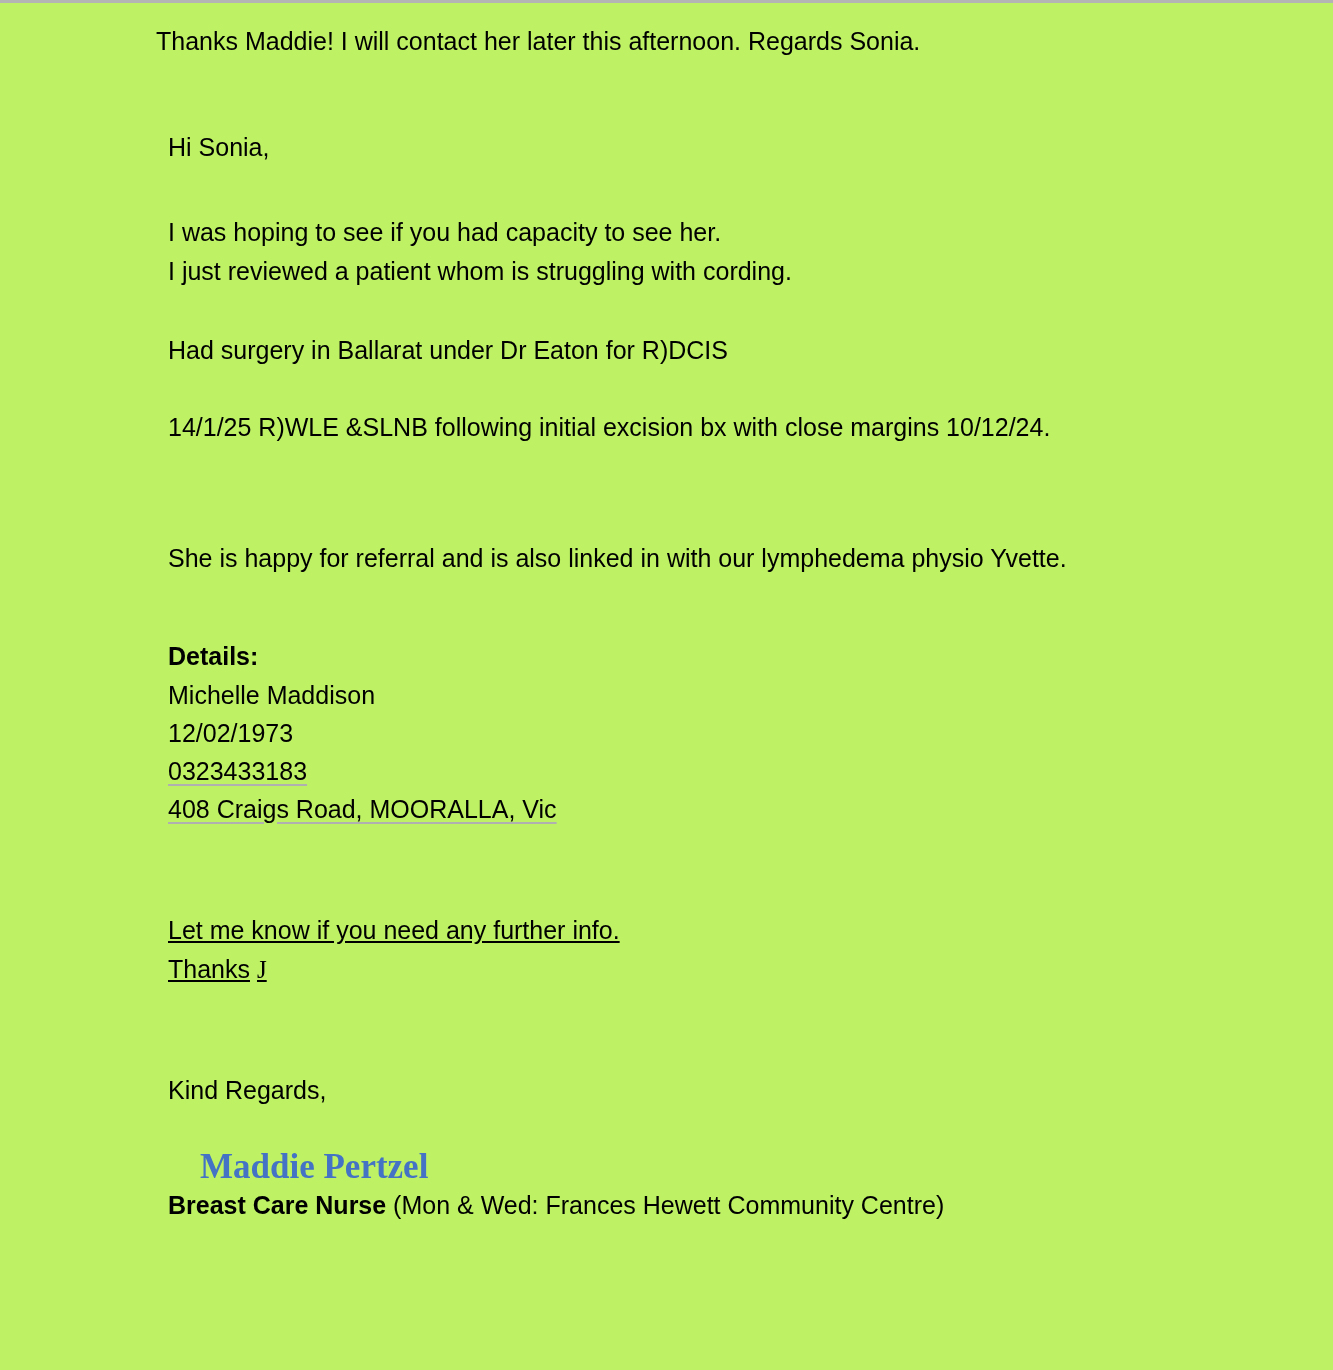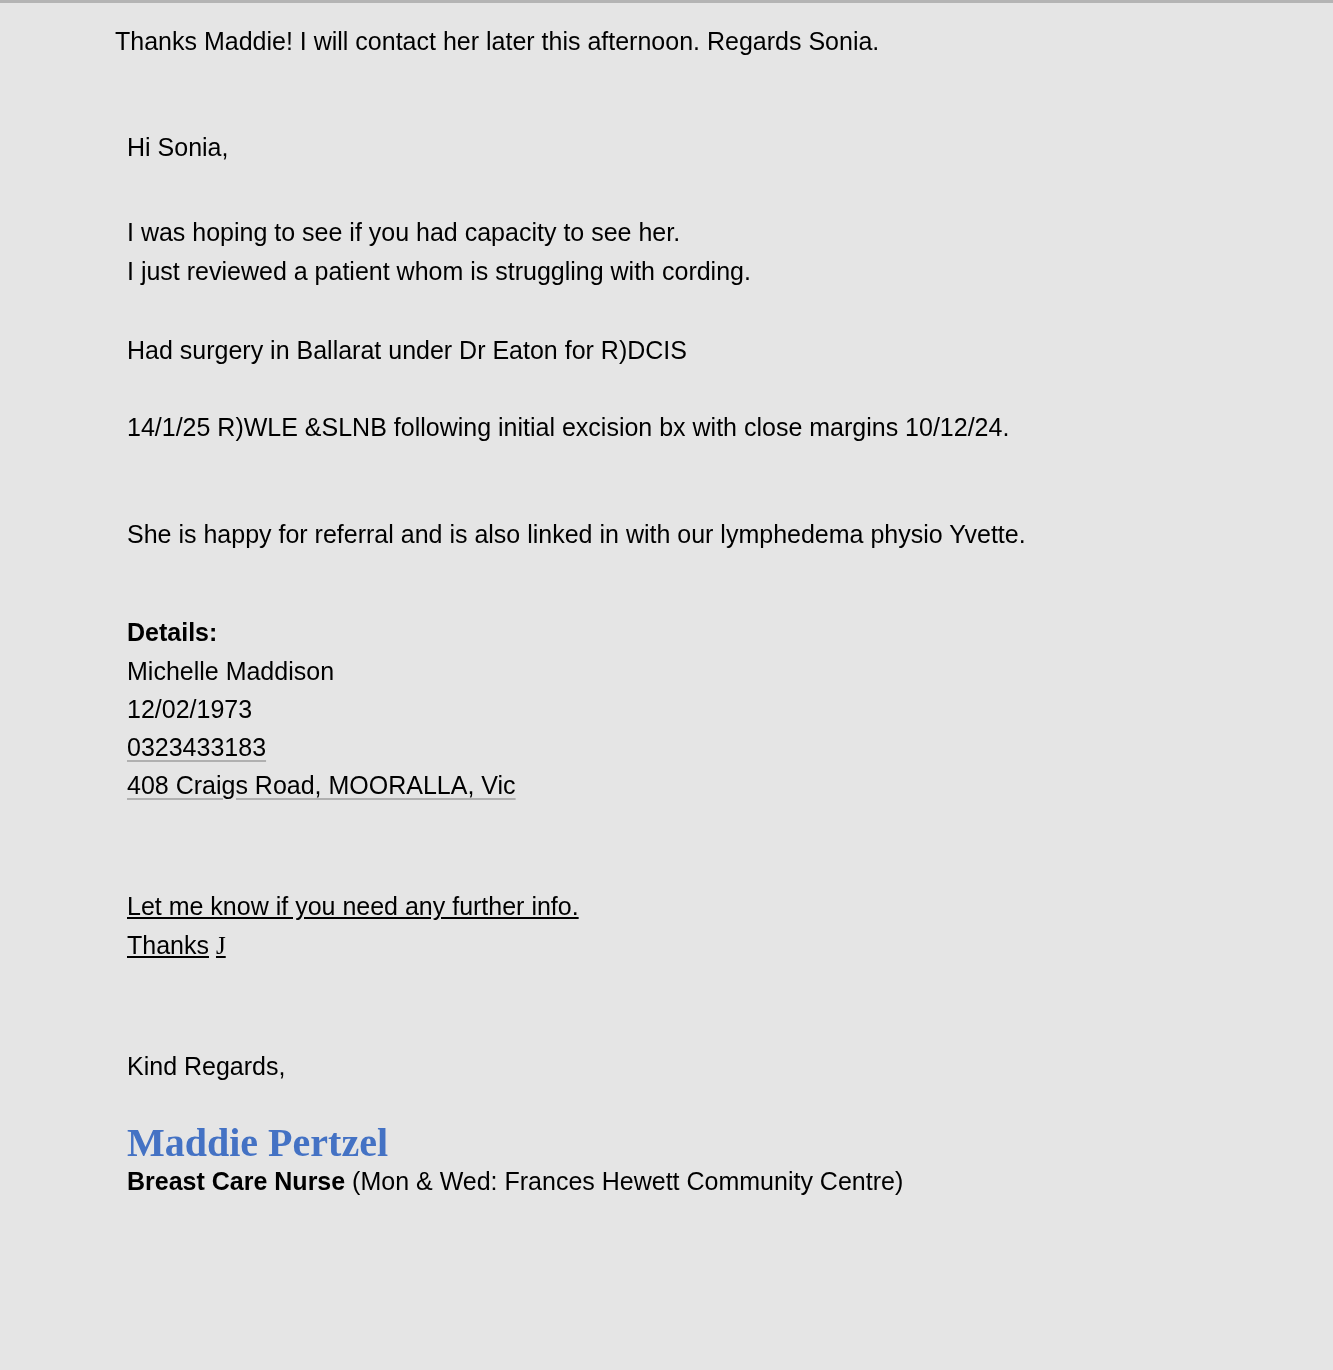--- a/index.html
+++ b/index.html
@@ -4,22 +4,23 @@
 <style>
   * { box-sizing: border-box; margin: 0; padding: 0; }
   html, body {
     background: #ffffff;
     font-family: "Liberation Sans", "DejaVu Sans", sans-serif;
   }
   #screen {
     position: relative;
     width: 1333px;
     height: 1370px;
-    background: #e5e5e5;
+    background: #bef264;
     overflow: hidden;
+    padding-left: 41px;
   }
   #top-border {
     position: absolute;
     top: 0; left: 0;
     width: 100%;
     height: 3px;
     background: #b4b4b4;
   }
   #email-body {
     padding-top: 22px;
@@ -29,31 +30,32 @@
     line-height: 39px;
     color: #000000;
   }
   .line { line-height: 39px; }
   .reply-line { margin-left: -12px; margin-top: 0; }
   .quote-header { margin-top: 80px; }
   .greeting { margin-top: 67px; }
   .para-1 { margin-top: 46px; }
   .para-2 { margin-top: 40px; }
   .para-3 { margin-top: 38px; }
-  .para-4 { margin-top: 68px; }
+  .para-4 { margin-top: 92px; }
   .details-block { margin-top: 59px; }
   .details-block .detail-line { line-height: 38px; }
   .closing-block { margin-top: 83px; text-decoration: underline; }
   .regards-line { margin-top: 82px; }
   .sig-name {
     margin-top: 37px;
     font-family: "Liberation Serif", "DejaVu Serif", serif;
     font-weight: bold;
-    font-size: 40px;
+    font-size: 35px;
     line-height: 39px;
+    margin-left: 32px;
   }
   .sig-role { margin-top: 0; }
   .bold { font-weight: bold; }
   a.email-link {
     text-decoration: underline;
     text-decoration-thickness: 2px;
     text-underline-offset: 3px;
     cursor: pointer;
   }
   a.detector-link {

